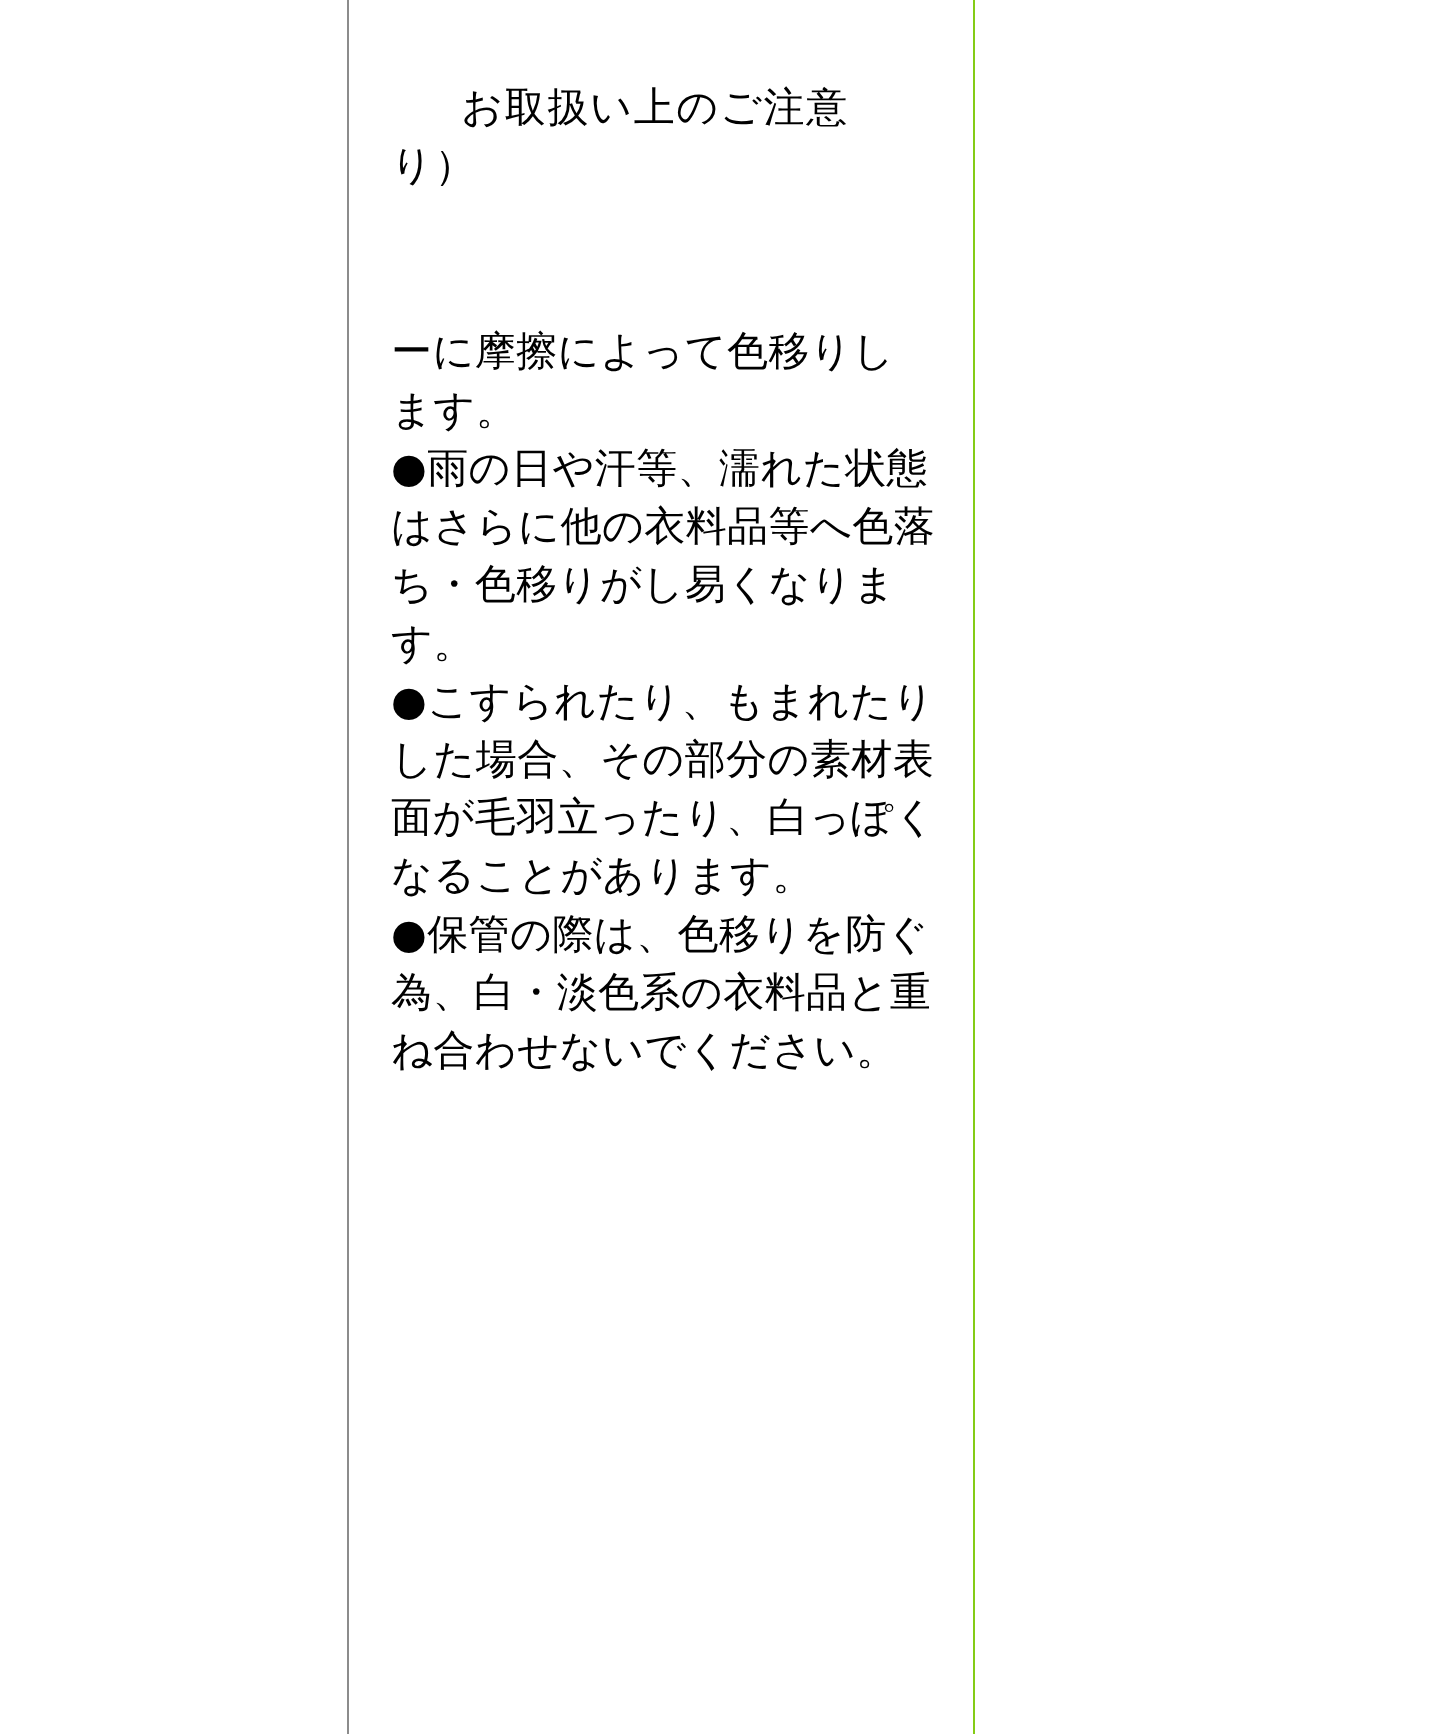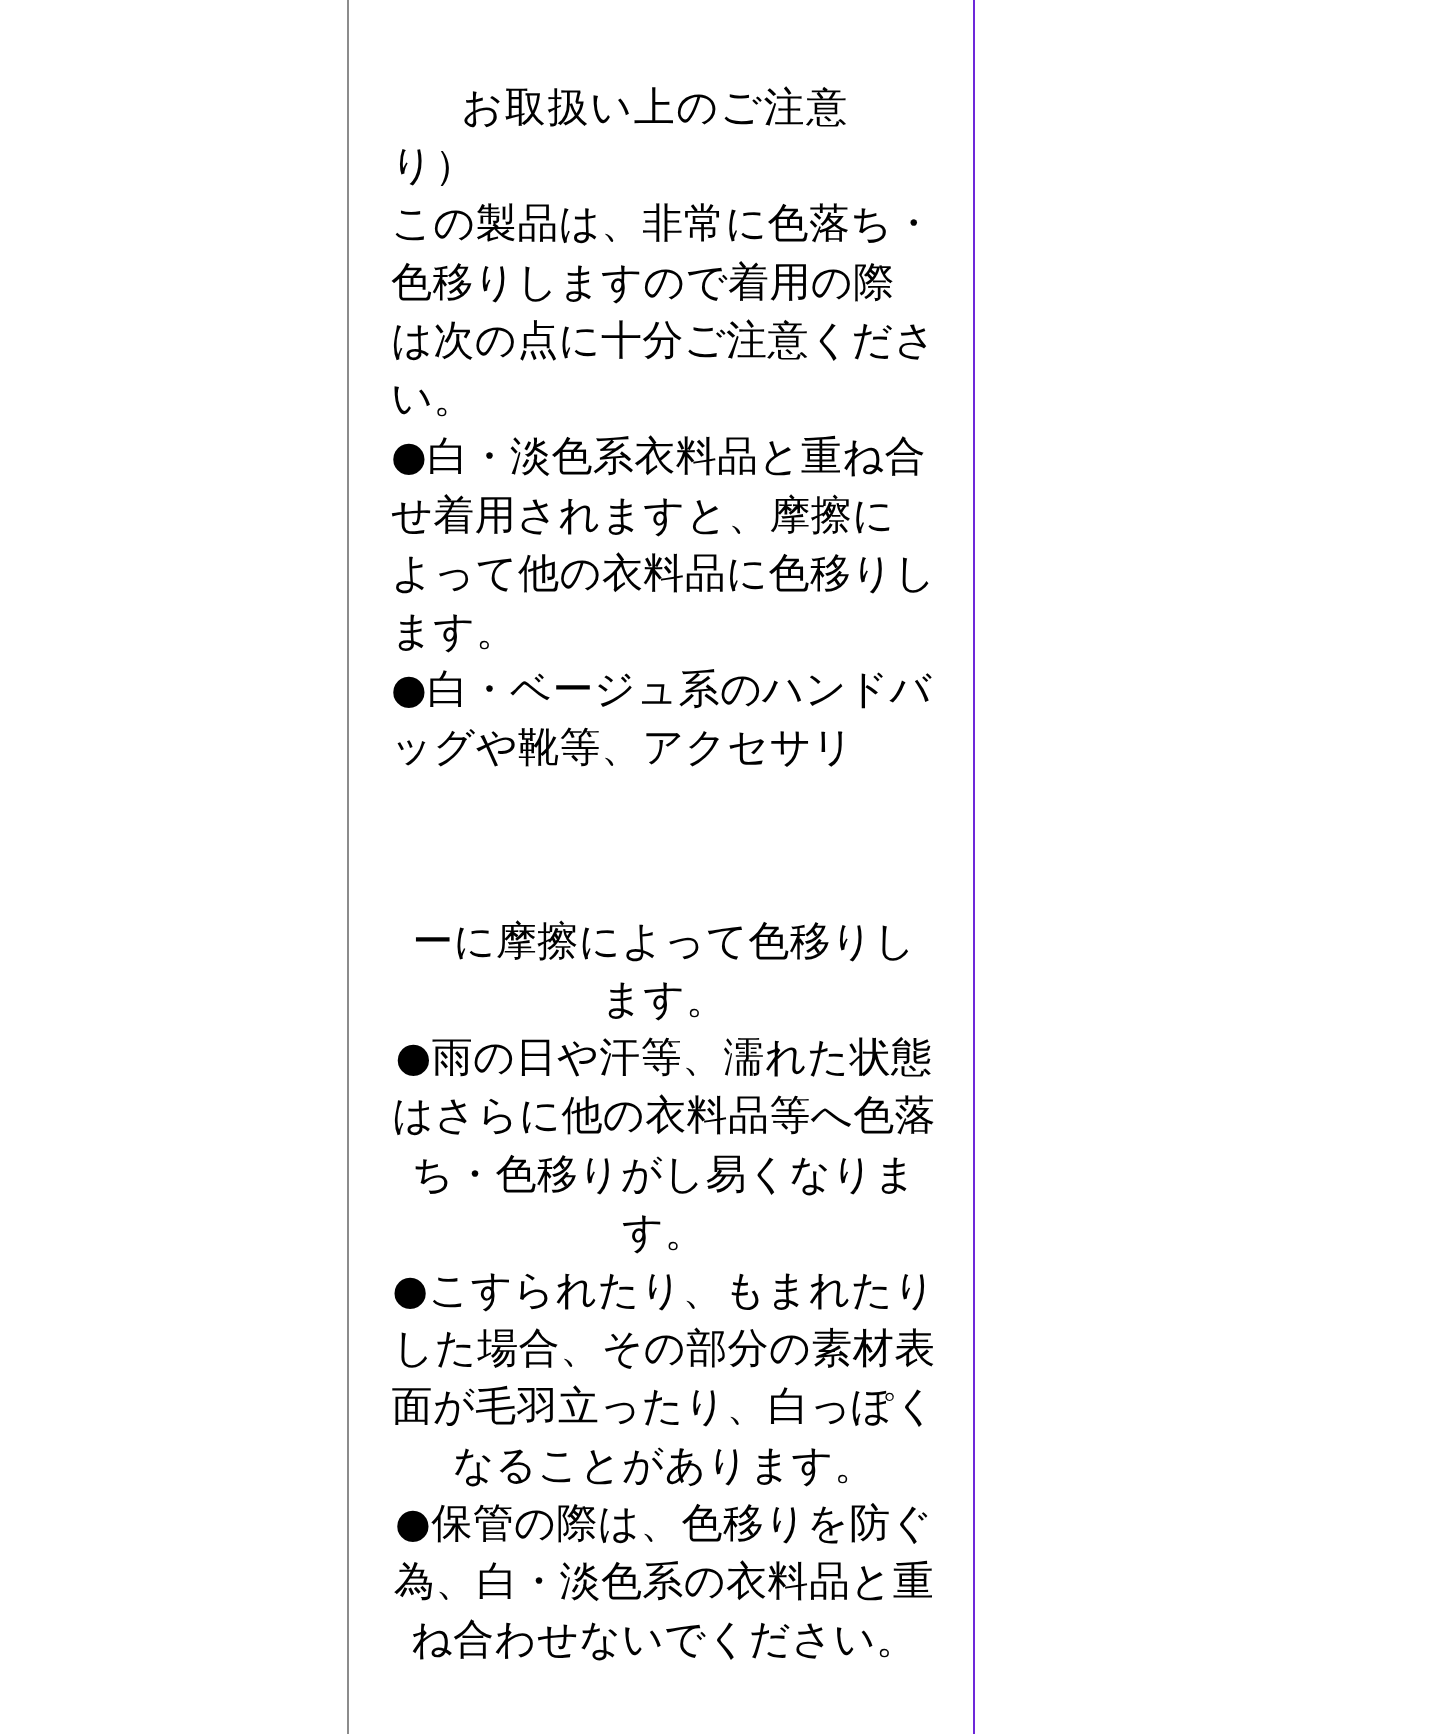--- a/index.html
+++ b/index.html
@@ -18,21 +18,21 @@
 
   
   .page-sheet {
     position: absolute;
     left: 347px;
     top: 0;
     width: 628px;
     height: 1734px;
     box-sizing: border-box;
     border-left: 2px solid #8c8c8c;
-    border-right: 2px solid #6d28d9;
+    border-right: 2px solid #84cc16;
     background: #ffffff;
   }
 
   .label-body {
     position: absolute;
     left: 42px;
     top: 78px;
     width: 546px;
     color: #000000;
   }
@@ -62,38 +62,34 @@
     margin: 0;
     white-space: pre-wrap;
     word-break: break-all;
   }
 
   .gap {
     height: 128px;
   }
 
   .block-two {
-    margin-top: 7px;
-    text-align: center;
+    margin-top: 0;
   }
 </style>
 </head>
 <body>
 
 <div class="page-sheet">
   <div class="label-body">
 
     <div class="block">
       <p class="heading-line centered">お取扱い上のご注意</p>
       <p class="heading-line">り）</p>
     </div>
 
-    <p class="para">この製品は、非常に色落ち・色移りしますので着用の際は次の点に十分ご注意ください。
-●白・淡色系衣料品と重ね合せ着用されますと、摩擦によって他の衣料品に色移りします。
-●白・ベージュ系のハンドバッグや靴等、アクセサリ</p>
 
     <div class="gap"></div>
 
     <p class="para block-two">ーに摩擦によって色移りします。
 ●雨の日や汗等、濡れた状態はさらに他の衣料品等へ色落ち・色移りがし易くなります。
 ●こすられたり、もまれたりした場合、その部分の素材表面が毛羽立ったり、白っぽくなることがあります。
 ●保管の際は、色移りを防ぐ為、白・淡色系の衣料品と重ね合わせないでください。</p>
 
   </div>
 </div>

